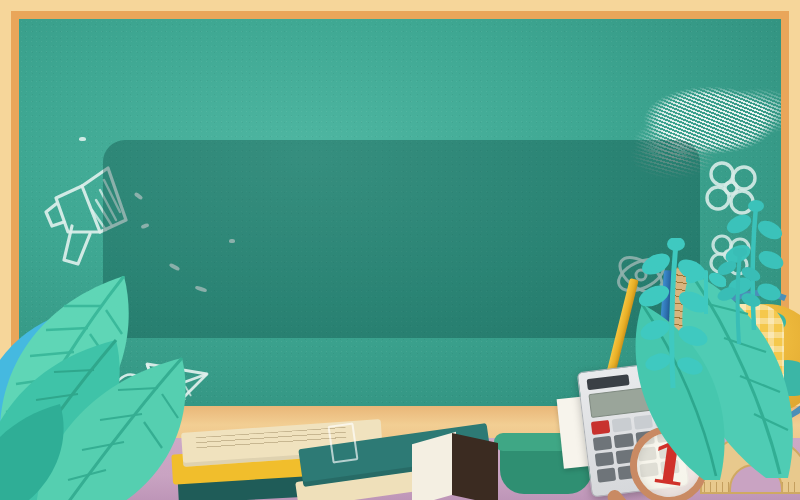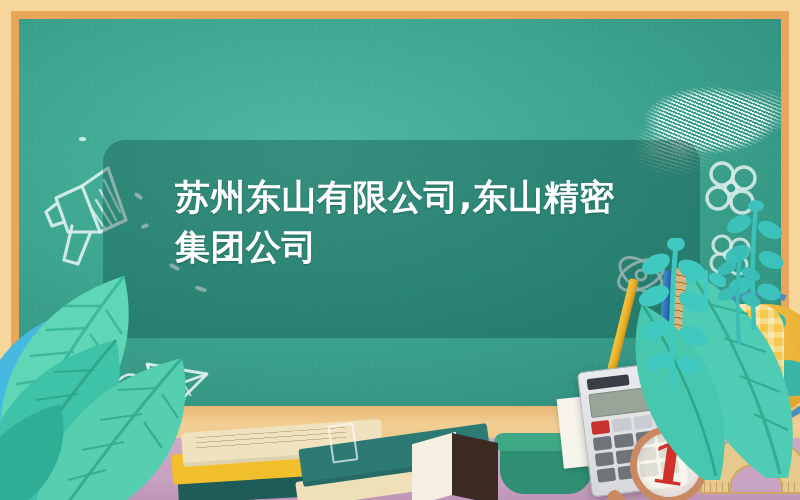--- a/index.html
+++ b/index.html
@@ -313,21 +313,20 @@
         <path d="M84 30 L90 42"></path>
           <path d="M90 28 L96 38"></path>
       </g>
       <path d="M50 24 q-14 -14 -26 -2 q-10 10 4 14 q12 4 16 -6" stroke-width="2.4"></path>
       <path d="M2 44 q16 10 32 2" stroke-width="2.4"></path>
     </svg>
   </div>
 
   <div class="title-panel"></div>
 
-  <div class="title-text">苏州东山有限公司,东山精密集团公司</div>
 
   <div class="desk">
     <div class="desk-wood"></div>
     <div class="desk-top"></div>
   </div>
 
   <div class="ruler"></div>
   <div class="pencil pencil-yellow">
     <div class="body"></div>
       <div class="tip"></div>

